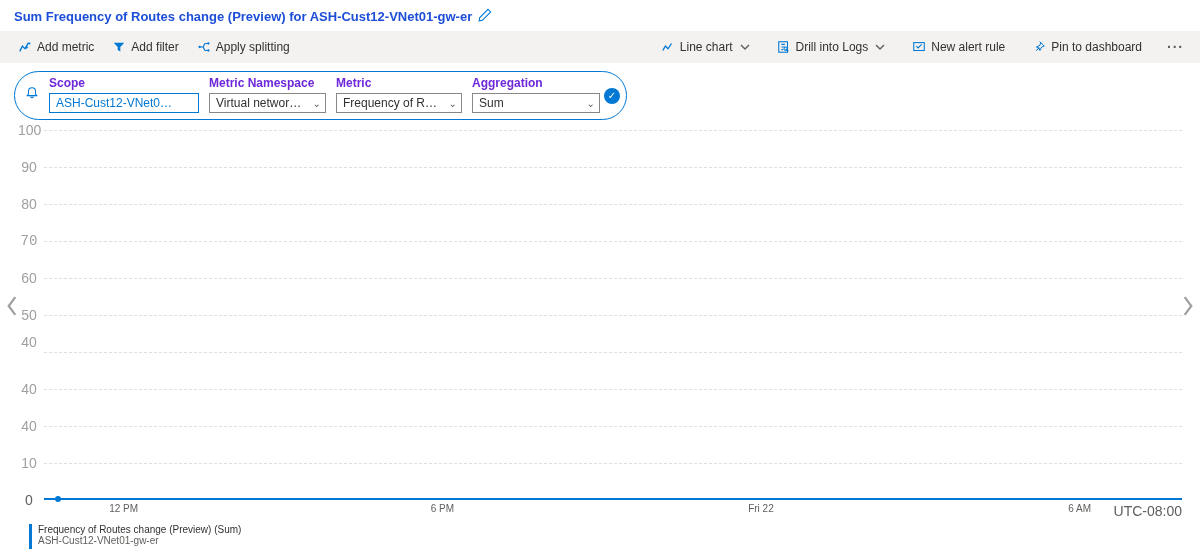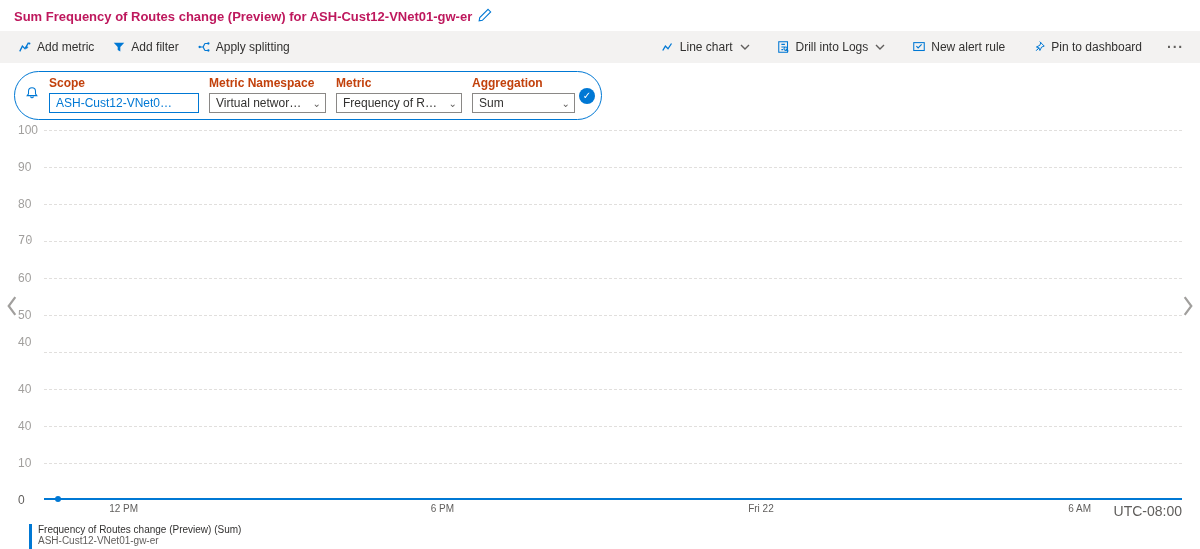--- a/index.html
+++ b/index.html
@@ -17,21 +17,21 @@
   
   .title-row {
     display: flex;
     align-items: center;
     gap: 6px;
     padding: 8px 14px 6px 14px;
   }
   .title-row .title {
     font-size: 13px;
     font-weight: 600;
-    color: #be185d;
+    color: #1d4ed8;
   }
   .title-row .edit-icon svg { width: 14px; height: 14px; }
 
   
   .toolbar {
     background: #f3f2f1;
     display: flex;
     align-items: center;
     padding: 4px 10px;
     height: 32px;
@@ -97,37 +97,37 @@
     transform: translateY(-50%);
     width: 16px; height:16px;
     background:#0078d4;
     color:#fff;
     border-radius:50%;
     display:flex; align-items:center; justify-content:center;
     font-size:10px;
     cursor:pointer;
   }
   .pgroup { display:flex; flex-direction: column; gap:3px; }
-  .pgroup .plabel { font-size:12px; font-weight:600; color:#c2410c; }
+  .pgroup .plabel { font-size:12px; font-weight:600; color:#6d28d9; }
   .pselect {
     border: 1px solid #8a8886;
     background:#fff;
     font-size: 12px;
     color:#323130;
     padding: 2px 20px 2px 6px;
     position: relative;
     cursor: pointer;
     white-space: nowrap;
     overflow: hidden;
     text-overflow: ellipsis;
   }
   .pselect.scope { border-color:#0078d4; color:#0078d4; width:150px; }
   .pselect.ns { width:117px; }
   .pselect.metric { width:126px; }
-  .pselect.agg { width:103px; }
+  .pselect.agg { width:128px; }
   .pselect .sel-chev {
     position:absolute; right:4px; top:50%; transform:translateY(-50%);
     font-size:10px; color:#605e5c;
   }
 
   
   .chart-wrap {
     position: relative;
     margin: 6px 18px 0 18px;
   }
@@ -136,21 +136,21 @@
     height: 370px; 
     margin-left: 26px; 
     border-bottom: 1px solid #d2d0ce;
   }
   .grid-line {
     position:absolute; left:0; right:0; height:0;
     border-top: 1px dashed #e1dfdd;
   }
   .y-tick {
     position:absolute; left:-26px; width:22px;
-    text-align:left; font-size:12px; color:#a19f9d;
+    text-align:center; font-size:14px; color:#a19f9d;
     transform: translateY(-50%);
   }
   .y-tick.zero { color:#605e5c; }
   .data-line {
     position:absolute;
     height:2px; background:#0078d4;
     bottom:-1px; left:0; width:100%;
   }
   .data-dot {
     position:absolute; width:6px; height:6px; background:#0078d4; border-radius:50%;

